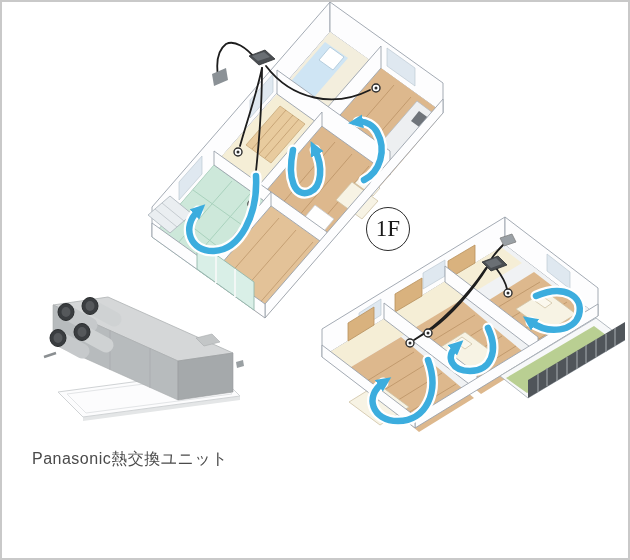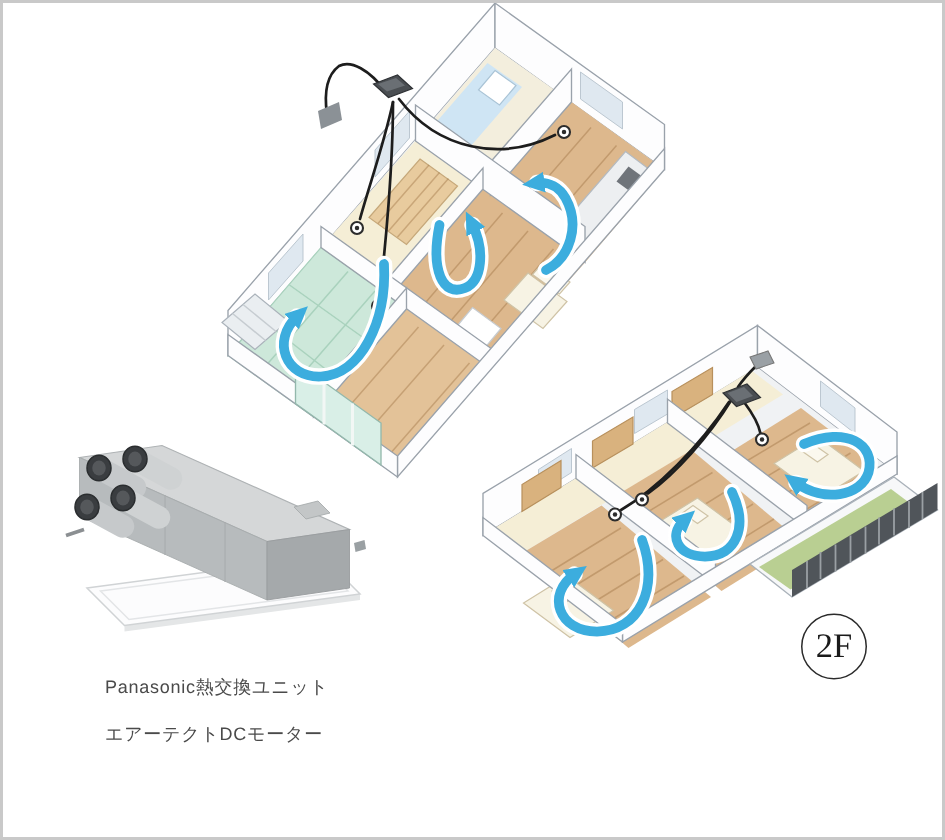--- a/index.html
+++ b/index.html
@@ -7,22 +7,22 @@
   .stage{position:relative;width:630px;height:560px;overflow:hidden;background:#ffffff;}
   .frame{position:absolute;inset:0;border:2px solid var(--frame_border,#c9c9c9);box-sizing:border-box;pointer-events:none;}
   .illo{position:absolute;left:0;top:0;}
   
   .badge{position:absolute;width:44px;height:44px;border:1.6px solid #2b2b2b;border-radius:50%;
          background:#fff;display:flex;align-items:center;justify-content:center;
          font-family:"Liberation Serif","DejaVu Serif",serif;font-size:23px;color:#1a1a1a;box-sizing:border-box;}
   #badge-1f{left:366px;top:207px;}
   #badge-2f{left:534px;top:409px;}
   
-  .caption{position:absolute;left:32px;top:443px;font-size:12px;line-height:31px;
-           color:var(--caption_text,#4a4a4a);font-weight:500;letter-spacing:.5px;margin-left:38px;}
+  .caption{position:absolute;left:32px;top:443px;font-size:16px;line-height:31px;
+           color:var(--caption_text,#4a4a4a);font-weight:500;letter-spacing:.5px;}
   .caption p{margin:0;}
   
   .wood{fill:var(--wood_floor,#ddb88d);}
   .wood2{fill:#e3c298;}
   .cream{fill:#f5eed6;}
   .tatami{fill:var(--tatami_green,#cde8da);stroke:#a9d2bd;stroke-width:.8;}
   .wallshade{fill:var(--wall_shadow,#dfe8f0);stroke:#b6c2cc;stroke-width:.6;}
   .wall{fill:#fdfdfe;stroke:var(--outline_gray,#9aa2ab);stroke-width:.9;}
   .floorbase{fill:#f0f2f4;}
   .plank{stroke:rgba(150,104,58,.38);stroke-width:1;fill:none;}
@@ -265,23 +265,22 @@
         <line x1="58" y1="338" x2="82" y2="351" stroke="#c6c9cb" stroke-width="15" stroke-linecap="round"></line>
         <ellipse cx="58" cy="338" rx="8" ry="8.5" fill="#3a3d40" stroke="#2a2d2f" stroke-width="1"></ellipse>
         <ellipse cx="58" cy="338" rx="4.5" ry="5" fill="#55585b"></ellipse>
         <line x1="82" y1="332" x2="106" y2="345" stroke="#cfd2d3" stroke-width="15" stroke-linecap="round"></line>
         <ellipse cx="82" cy="332" rx="8" ry="8.5" fill="#3a3d40" stroke="#2a2d2f" stroke-width="1"></ellipse>
         <ellipse cx="82" cy="332" rx="4.5" ry="5" fill="#55585b"></ellipse>
       </g>
     </g>
   </svg>
 
-  <div class="badge" id="badge-2f">
-    <span>2F</span>
+  <div class="badge" id="badge-1f">
+    <span>1F</span>
   </div>
 
   <div class="caption">
     <p>Panasonic熱交換ユニット</p>
-    <p>エアーテクトDCモーター</p>
   </div>
 
   <div class="frame"></div>
 </div>
 
 </body></html>

